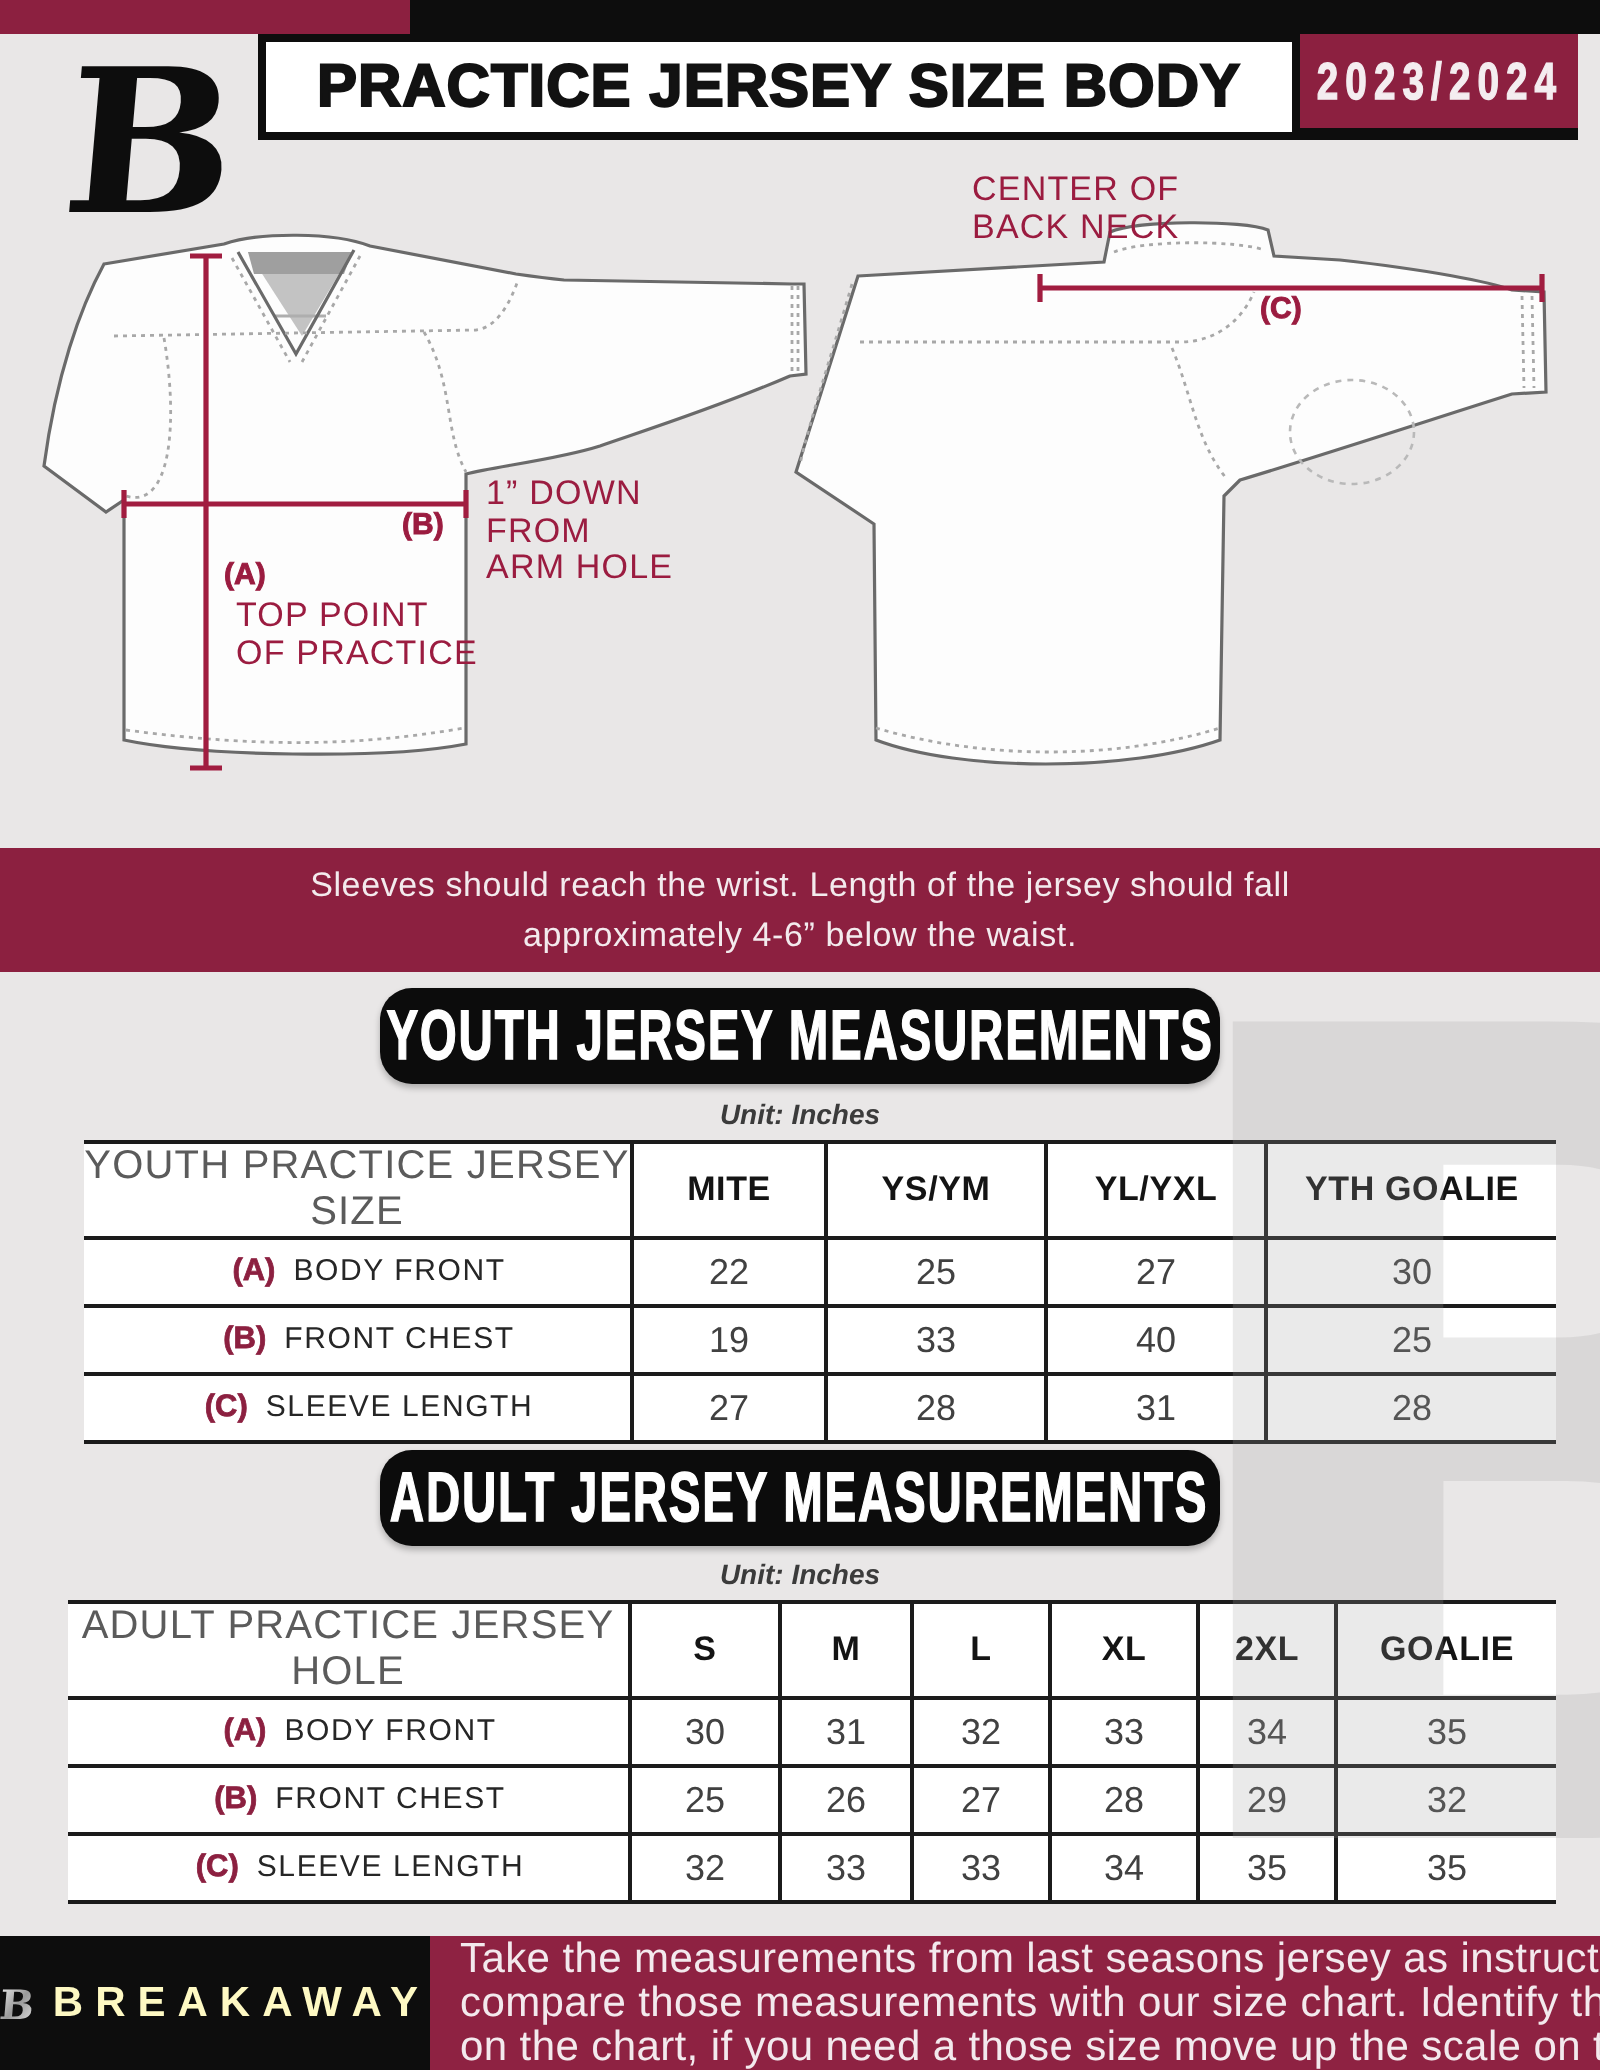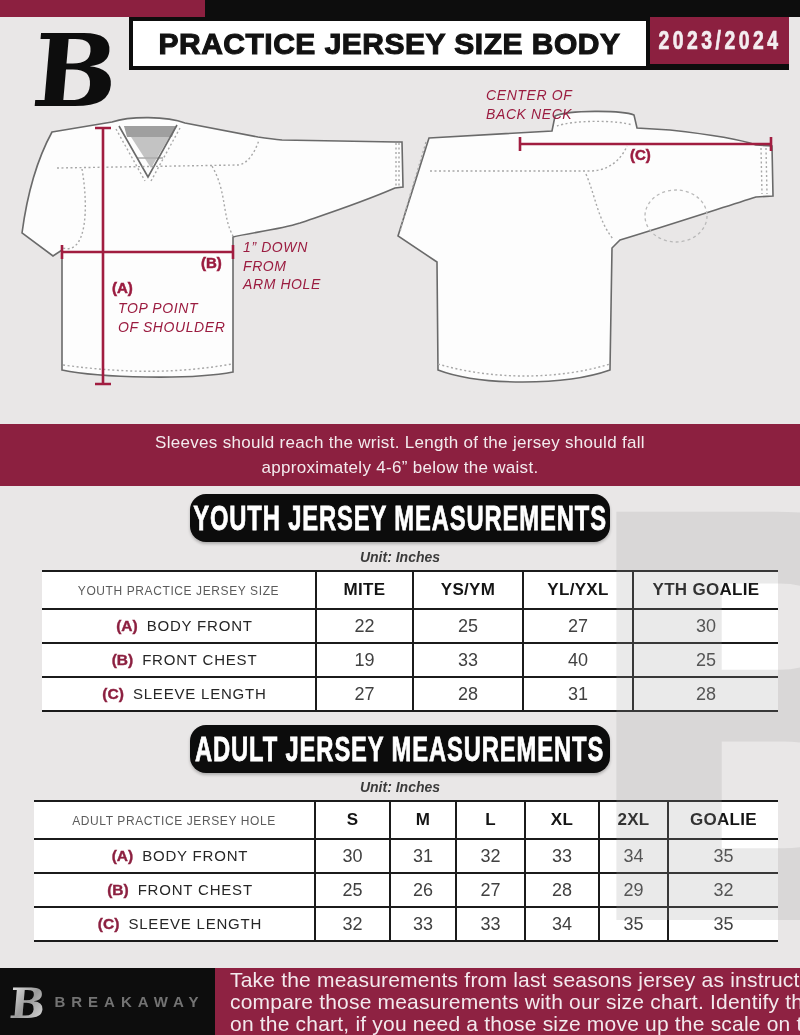--- a/index.html
+++ b/index.html
@@ -19,21 +19,21 @@
             border-bottom:6px solid #0d0d0d;box-sizing:border-box;display:flex;
             align-items:center;justify-content:center;}
   .year-box span{display:inline-block;transform:scale(.88,1.18);font-size:22px;color:#f4edf0;
                  font-weight:bold;letter-spacing:4px;-webkit-text-stroke:.6px #f4edf0;}
   .logo-top{left:30px;top:14px;width:90px;height:116px;}
 
   
   .diagram-svg{left:0;top:70px;}
   .anno{color:#9B1C40;position:absolute;}
   .anno .key{font-weight:bold;font-size:15px;-webkit-text-stroke:.5px #9B1C40;}
-  .anno-desc{font-style:italic;font-size:14px;line-height:18.5px;letter-spacing:.6px;
+  .anno-desc{font-size:17px;line-height:18.5px;letter-spacing:.6px;
              font-weight:500;white-space:nowrap;}
 
   
   .note-banner{left:0;top:424px;width:800px;height:62px;background:#8C2040;
                display:flex;flex-direction:column;align-items:center;justify-content:center;}
   .note-banner div{color:#F3EAED;font-size:17px;line-height:25px;letter-spacing:.3px;}
 
   
   .sec-banner{width:420px;height:48px;background:#0c0c0c;border-radius:16px;
               display:flex;align-items:center;justify-content:center;box-shadow:0 2px 3px rgba(0,0,0,.25);}
@@ -43,34 +43,34 @@
 
   
   table.sz{border-collapse:collapse;table-layout:fixed;background:#fff;}
   table.sz td{border-top:2px solid #1b1b1b;border-bottom:2px solid #1b1b1b;
               text-align:center;vertical-align:middle;padding:0;}
   table.sz td + td{border-left:2px solid #1b1b1b;}
   table.sz tr.head td{height:36px;}
   table.sz tr.data td{height:32px;}
   td.lab{text-align:left;padding-left:18px;}
   .col-head{font-weight:bold;color:#141414;font-size:17px;letter-spacing:.3px;}
-  .tbl-title{color:#5b5b5b;font-size:12px;letter-spacing:.6px;}
+  .tbl-title{color:#5b5b5b;font-size:20px;letter-spacing:.6px;}
   .row-key{color:#8C2040;font-weight:bold;font-size:15.5px;-webkit-text-stroke:.4px #8C2040;
            padding-left:12px;display:inline-block;}
   .row-lab{color:#262626;font-size:15px;letter-spacing:.8px;font-weight:500;padding-left:9px;}
   .val{color:#414141;font-size:18px;}
 
   
   .watermark{left:565px;top:508px;font-family:"DejaVu Sans",sans-serif;font-weight:bold;
              font-size:560px;line-height:.78;color:rgba(158,158,158,.22);pointer-events:none;z-index:6;}
 
   
   .footer-black{left:0;top:968px;width:215px;height:67px;background:#0d0d0d;display:flex;
                 align-items:center;justify-content:center;gap:10px;z-index:7;}
-  .brand{color:#737373;font-size:15px;font-weight:bold;letter-spacing:6px;}
+  .brand{color:#fef9c3;font-size:21px;font-weight:bold;letter-spacing:6px;}
   .footer-maroon{left:215px;top:968px;width:585px;height:67px;background:#8E2242;
                  display:flex;flex-direction:column;justify-content:center;padding-left:15px;
                  box-sizing:border-box;z-index:7;}
   .footer-maroon div{color:#F3E9ED;font-size:21px;line-height:22px;letter-spacing:.2px;white-space:nowrap;}
 </style>
 </head>
 <body>
 
 <div class="page">
 
@@ -149,21 +149,21 @@
   <div class="abs anno" style="left:243px;top:238px;">
     <div class="anno-desc">1” DOWN</div>
     <div class="anno-desc">FROM</div>
     <div class="anno-desc">ARM HOLE</div>
   </div>
   <div class="abs anno" style="left:112px;top:279px;">
     <span class="key">(A)</span>
   </div>
   <div class="abs anno" style="left:118px;top:299px;">
     <div class="anno-desc">TOP POINT</div>
-    <div class="anno-desc">OF SHOULDER</div>
+    <div class="anno-desc">OF PRACTICE</div>
   </div>
 
   <div class="abs note-banner">
     <div>Sleeves should reach the wrist. Length of the jersey should fall</div>
     <div>approximately 4-6” below the waist.</div>
   </div>
 
   <div class="abs sec-banner" style="left:190px;top:494px;">
     <span>YOUTH JERSEY MEASUREMENTS</span>
   </div>

